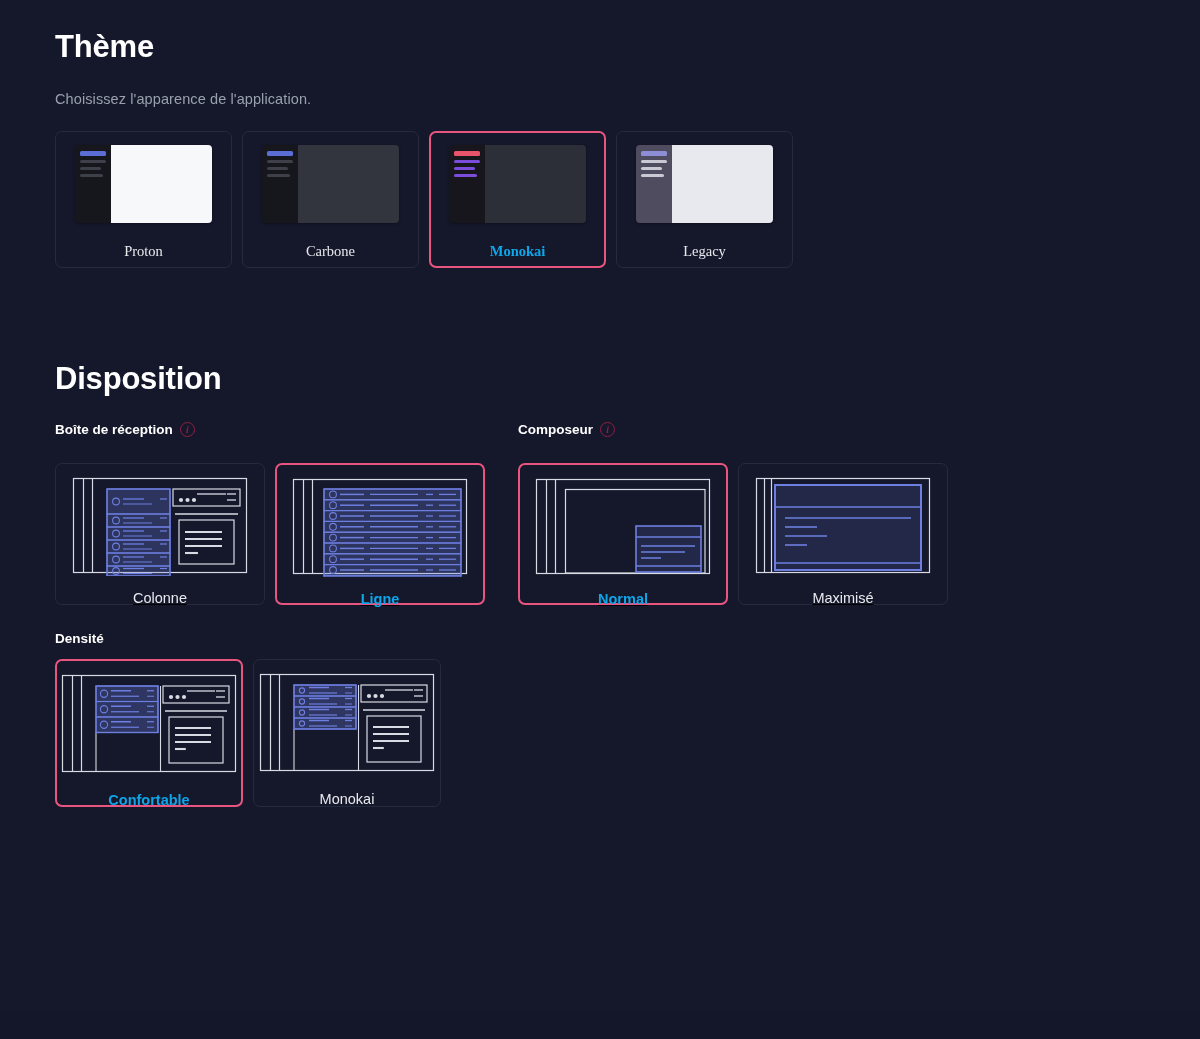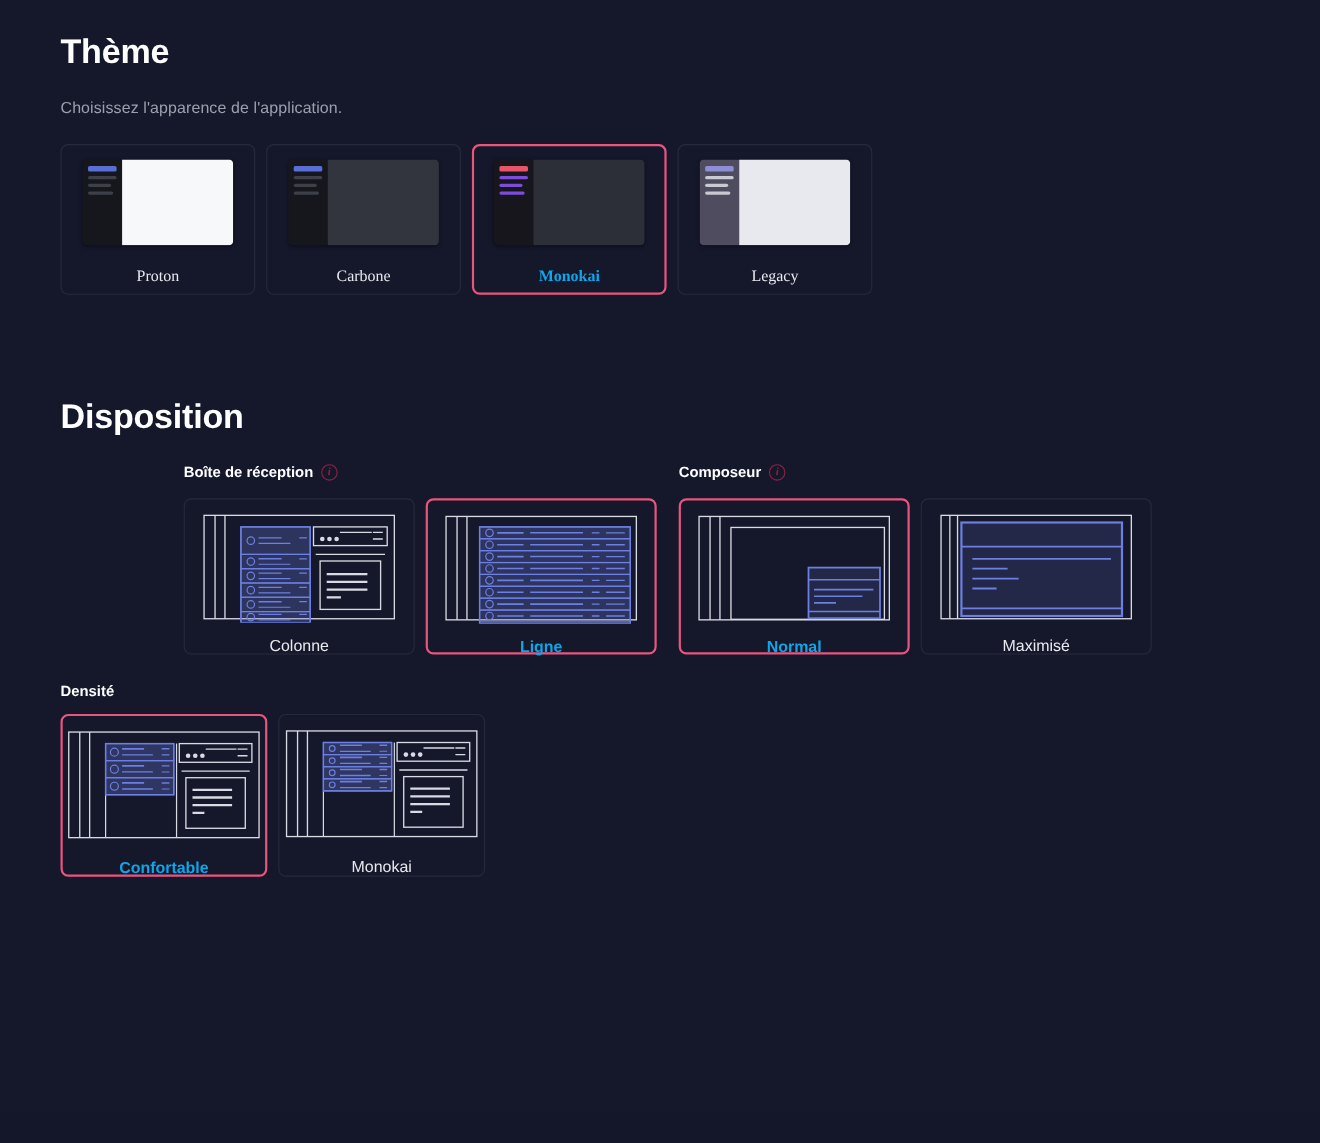--- a/index.html
+++ b/index.html
@@ -134,23 +134,23 @@
   .wf-card .card-label { margin-top: 14px; }
   .wf-thumb { width: 180px; height: 101px; }
   svg.wf { display: block; }
 
   .dens-card { width: 188px; height: 148px; }
   .dens-card .wf-thumb { height: 103px; }
   .dens-card .card-label { margin-top: 17px; }
 
   .gap-title-cards { margin-top: 24px; }
   .disposition-wrap { margin-top: 94px; }
-  .cols { display: flex; gap: 20px; justify-content: center; }
+  .cols { display: flex; gap: 33px; }
   .sub-block { margin-top: 26px; }
-  .sub-block .card-row { margin-top: 16px; }
+  .sub-block .card-row { margin-top: 26px; text-decoration: underline; }
   .dens-block { margin-top: 26px; }
 </style>
 </head>
 <body>
 
 <div class="page">
   <div class="content">
 
     <div>
       <h1 class="section-title">Thème</h1>

